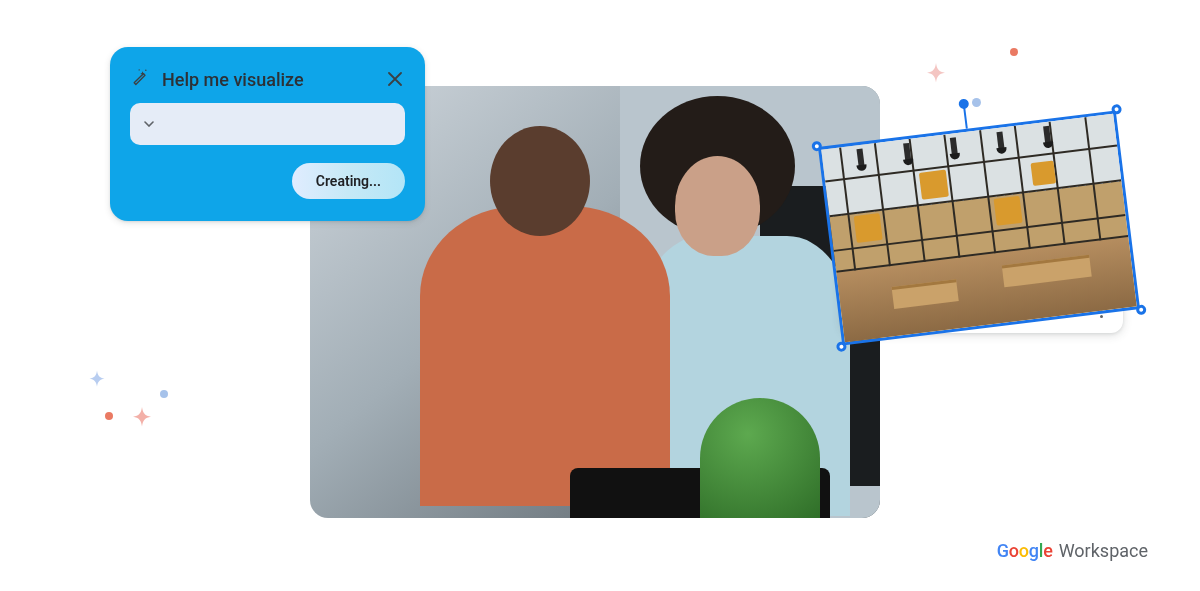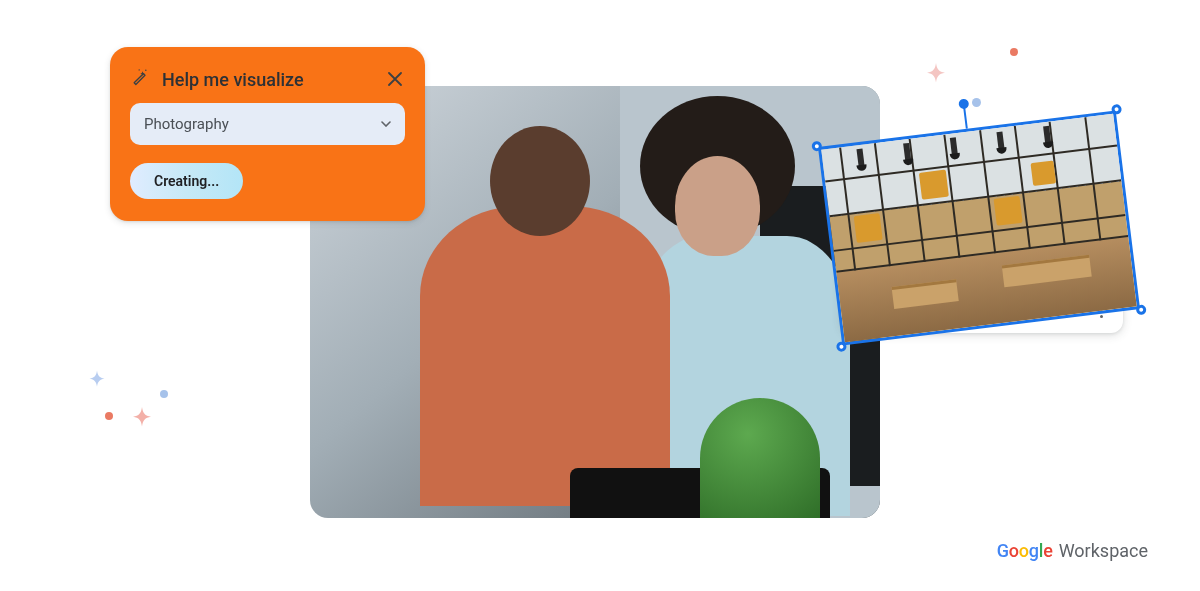--- a/index.html
+++ b/index.html
@@ -14,21 +14,21 @@
 
 
 .sparkle{ position:absolute; pointer-events:none; }
 .sparkle svg{ width:100%; height:100%; display:block; }
 .dot{ position:absolute; border-radius:50%; }
 
 
 .visualize{
   position:absolute; left:110px; top:47px;
   width:315px;
-  background:#f97316;
+  background:#0ea5e9;
   border-radius:18px;
   box-shadow: 0 2px 6px rgba(60,64,67,.15), 0 1px 2px rgba(60,64,67,.1);
   padding:20px 20px 22px 20px;
   z-index:50;
 }
 .visualize .hdr{ display:flex; align-items:center; gap:12px; }
 .visualize .hdr .ttl{ font-size:18px; font-weight:500; color:#2d3136; flex:1; }
 .visualize .close{ width:20px; height:20px; display:flex; align-items:center; justify-content:center; cursor:pointer; color:#3c4043; }
 .visualize .field{
   margin-top:16px;
@@ -49,21 +49,21 @@
   background:#e5ecf7;
   border-radius:10px;
   height:42px;
   display:flex; align-items:center;
   padding:0 14px;
   font-size:15px; color:#4a4f55;
   gap:6px; cursor:pointer;
 }
 .visualize .select .lbl{ flex:1; }
 .visualize .select .caret{ width:10px; height:10px; display:flex; align-items:center; justify-content:center; }
-.visualize .actions{ display:flex; justify-content:flex-start; margin-top:18px; }
+.visualize .actions{ display:flex; justify-content:flex-end; margin-top:18px; }
 .visualize .creating{
   background: linear-gradient(90deg, #e0ecff 0%, #c6e9f6 50%, #b3e5f7 100%);
   border-radius:22px;
   padding:10px 24px;
   font-size:14px; font-weight:600; color:#202124;
   cursor:progress;
 }
 
 
 .photo{
@@ -194,21 +194,20 @@
     <span class="ttl">Help me visualize</span>
     <span class="close">
       <svg width="14" height="14" viewBox="0 0 14 14">
           <path d="M1 1l12 12M13 1L1 13" stroke="#3c4043" stroke-width="1.8" stroke-linecap="round"></path>
         </svg>
     </span>
   </div>
 
 
   <div class="select">
-    <span class="lbl">Photography</span>
     <span class="caret">
       <svg width="10" height="6" viewBox="0 0 10 6">
           <path d="M1 1l4 4 4-4" stroke="#5f6368" stroke-width="1.6" fill="none" stroke-linecap="round"></path>
         </svg>
     </span>
   </div>
 
   <div class="actions">
     <div class="creating">Creating...</div>
   </div>

